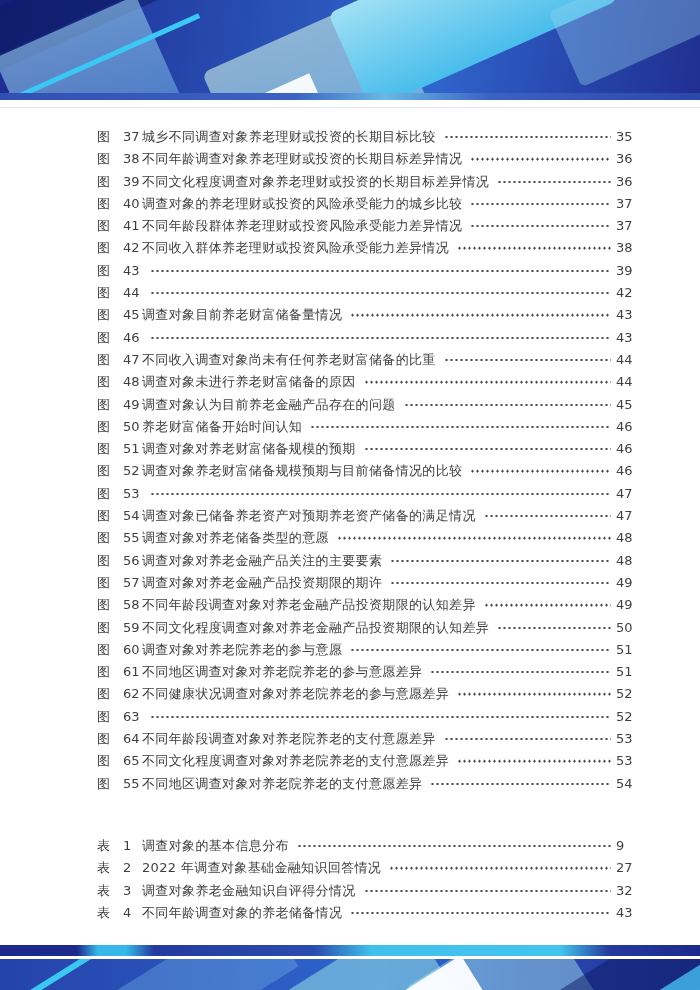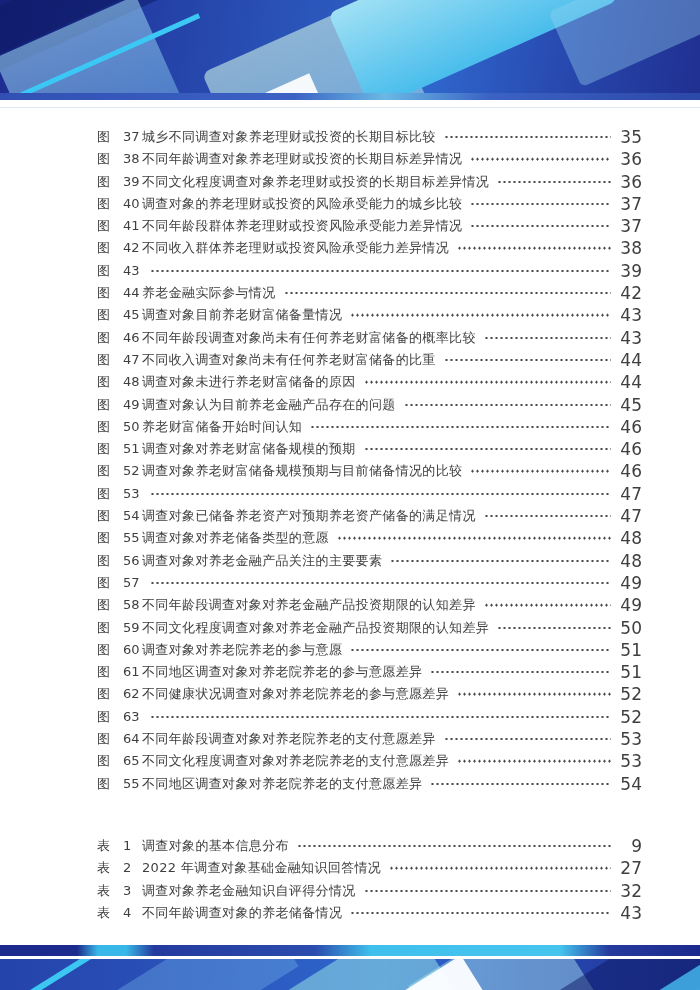--- a/index.html
+++ b/index.html
@@ -74,21 +74,21 @@
   .toc-num    { display:inline-block; width:19px; }
   .toc-title  { flex:0 0 auto; letter-spacing:.35px; }
   .toc-leader {
     flex:1 1 auto; align-self:stretch;
     margin:0 5px 0 8px; min-width:12px;
     background-image:radial-gradient(circle,#4a4a4a 1.05px,rgba(0,0,0,0) 1.2px);
     background-size:5px 22.3px;
     background-repeat:repeat-x;
     background-position:left center;
   }
-  .toc-page { flex:0 0 auto; width:26px; text-align:right; font-size:17px; }
+  .toc-page { flex:0 0 auto; width:26px; font-size:13px; }
 </style>
 </head>
 <body>
 
 <div class="banner-top">
   <div class="shape bt-dark1"></div>
   <div class="shape bt-dark2"></div>
   <div class="shape bt-lpanel"></div>
   <div class="shape bt-cyline"></div>
   <div class="shape bt-mpanel"></div>
@@ -161,39 +161,37 @@
       <span class="toc-num">43</span>
     </span>
     <span class="toc-leader"></span>
     <span class="toc-page">39</span>
   </div>
       <div class="toc-row">
     <span class="toc-label">
       <span class="toc-prefix">图</span>
       <span class="toc-num">44</span>
     </span>
-    <span class="toc-title">养老金融实际参与情况</span>
     <span class="toc-leader"></span>
     <span class="toc-page">42</span>
   </div>
       <div class="toc-row">
     <span class="toc-label">
       <span class="toc-prefix">图</span>
       <span class="toc-num">45</span>
     </span>
     <span class="toc-title">调查对象目前养老财富储备量情况</span>
     <span class="toc-leader"></span>
     <span class="toc-page">43</span>
   </div>
       <div class="toc-row">
     <span class="toc-label">
       <span class="toc-prefix">图</span>
       <span class="toc-num">46</span>
     </span>
-    <span class="toc-title">不同年龄段调查对象尚未有任何养老财富储备的概率比较</span>
     <span class="toc-leader"></span>
     <span class="toc-page">43</span>
   </div>
       <div class="toc-row">
     <span class="toc-label">
       <span class="toc-prefix">图</span>
       <span class="toc-num">47</span>
     </span>
     <span class="toc-title">不同收入调查对象尚未有任何养老财富储备的比重</span>
     <span class="toc-leader"></span>
@@ -277,20 +275,21 @@
     </span>
     <span class="toc-title">调查对象对养老金融产品关注的主要要素</span>
     <span class="toc-leader"></span>
     <span class="toc-page">48</span>
   </div>
       <div class="toc-row">
     <span class="toc-label">
       <span class="toc-prefix">图</span>
       <span class="toc-num">57</span>
     </span>
+    <span class="toc-title">调查对象对养老金融产品投资期限的期许</span>
     <span class="toc-leader"></span>
     <span class="toc-page">49</span>
   </div>
       <div class="toc-row">
     <span class="toc-label">
       <span class="toc-prefix">图</span>
       <span class="toc-num">58</span>
     </span>
     <span class="toc-title">不同年龄段调查对象对养老金融产品投资期限的认知差异</span>
     <span class="toc-leader"></span>

